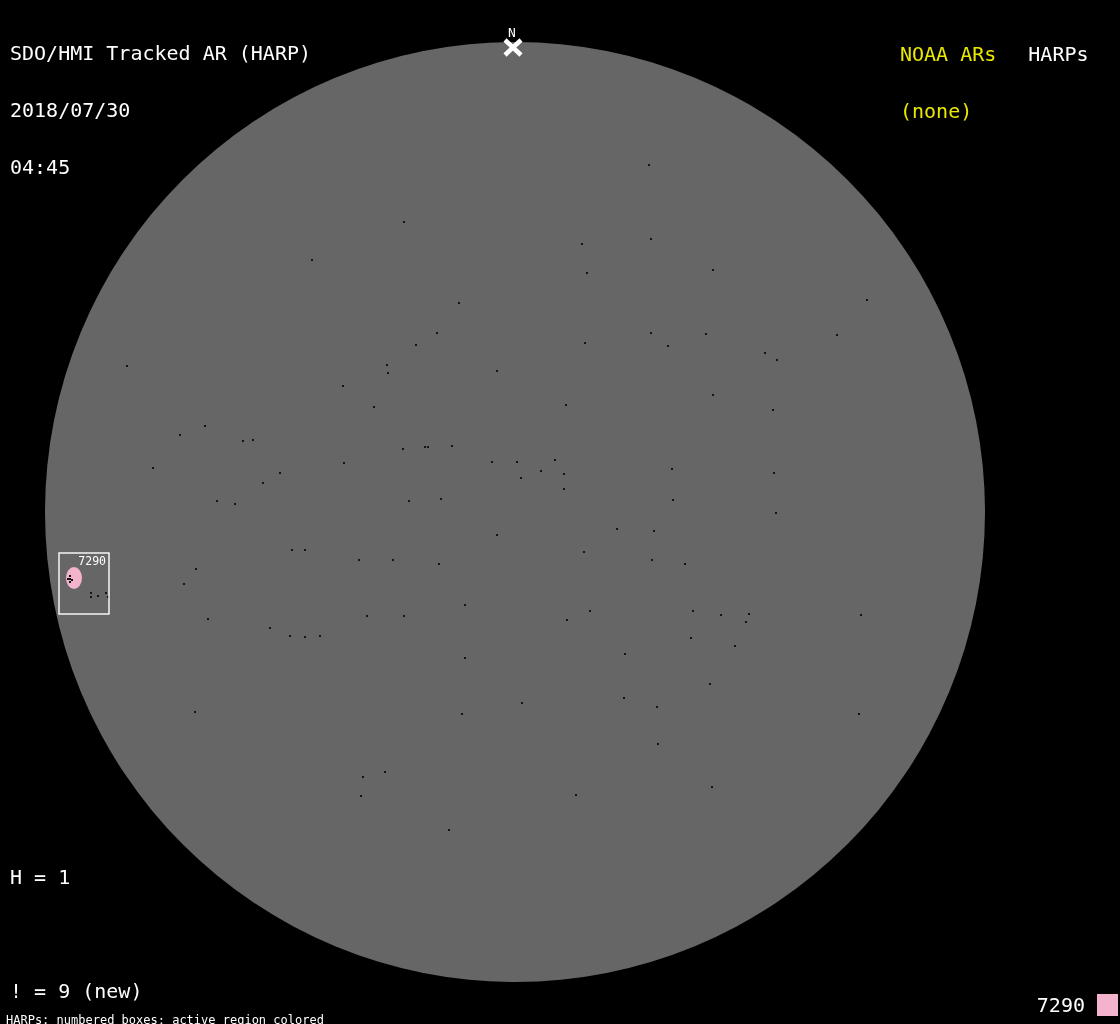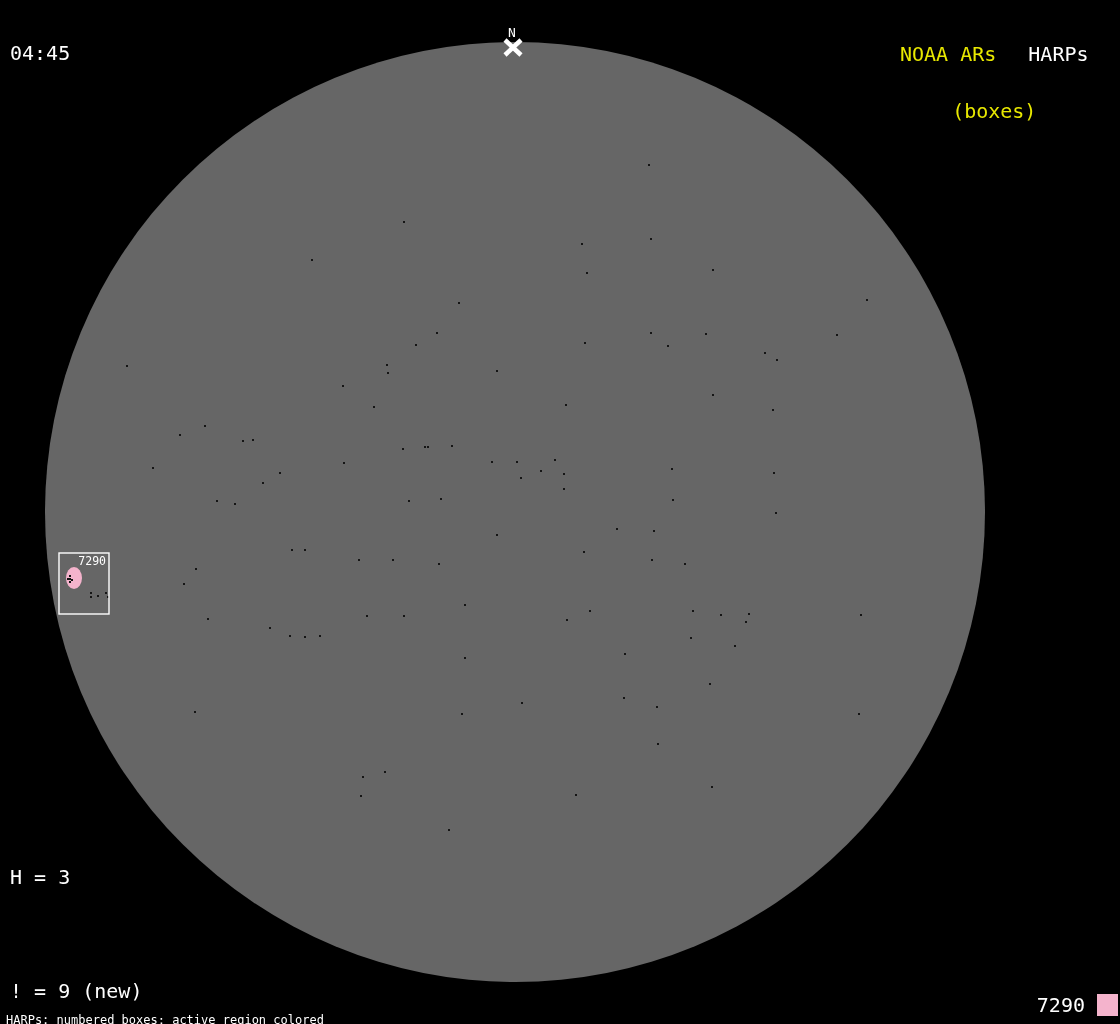--- a/index.html
+++ b/index.html
@@ -17,21 +17,21 @@
   }
   svg.disk-svg{position:absolute;left:0;top:0;}
   .hdr{
     position:absolute;left:10px;top:6px;
     font-size:20px;line-height:19px;white-space:pre;
   }
   .topright{
     position:absolute;left:900px;top:7px;
     font-size:20px;line-height:19px;white-space:pre;
   }
-  .topright .row{display:flex;justify-content:center;}
+  .topright .row{display:flex;}
   .yellow{color:var(--accent);}
   .gap{display:inline-block;width:32px;}
   .legend{
     position:absolute;left:10px;top:829px;
     font-size:20px;line-height:19.3px;white-space:pre;
   }
   .legend .items{margin-top:18px;}
   .footer{
     position:absolute;left:6px;top:990px;
     font-size:12px;line-height:12px;white-space:pre;
@@ -171,36 +171,38 @@
     <rect x="59" y="553" width="50" height="61" fill="none" stroke="#ffffff" stroke-width="1.4"></rect>
     <text x="106" y="565" text-anchor="end" fill="#ffffff" font-size="11.5">7290</text>
     <text x="512" y="37" text-anchor="middle" fill="#ffffff" font-size="13">N</text>
     <g stroke="#ffffff" stroke-width="4.5">
       <line x1="505" y1="40" x2="521" y2="55"></line>
       <line x1="521" y1="40" x2="505" y2="55"></line>
     </g>
   </svg>
 
   <div class="hdr">
+    <div>SDO/HMI Tracked AR (HARP)</div>
+    <div>2018/07/30</div>
     <div>04:45</div>
   </div>
 
   <div class="topright">
     <div class="row">
       <span class="yellow">NOAA ARs</span>
       <span class="gap"></span>
       <span>HARPs</span>
     </div>
     <div class="row">
-      <span class="yellow">(boxes)</span>
+      <span class="yellow">(none)</span>
     </div>
   </div>
 
   <div class="legend">
-    <div>H = 3</div>
+    <div>H = 1</div>
     <div class="items">
       <div>! = 9 (new)</div>
       
       
       
       
       
     </div>
   </div>
 

